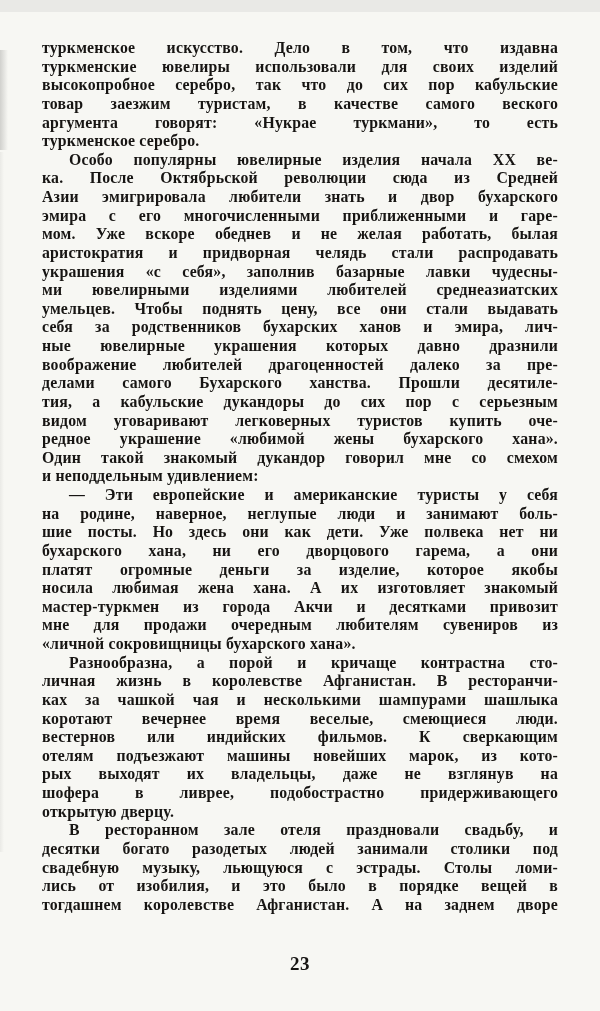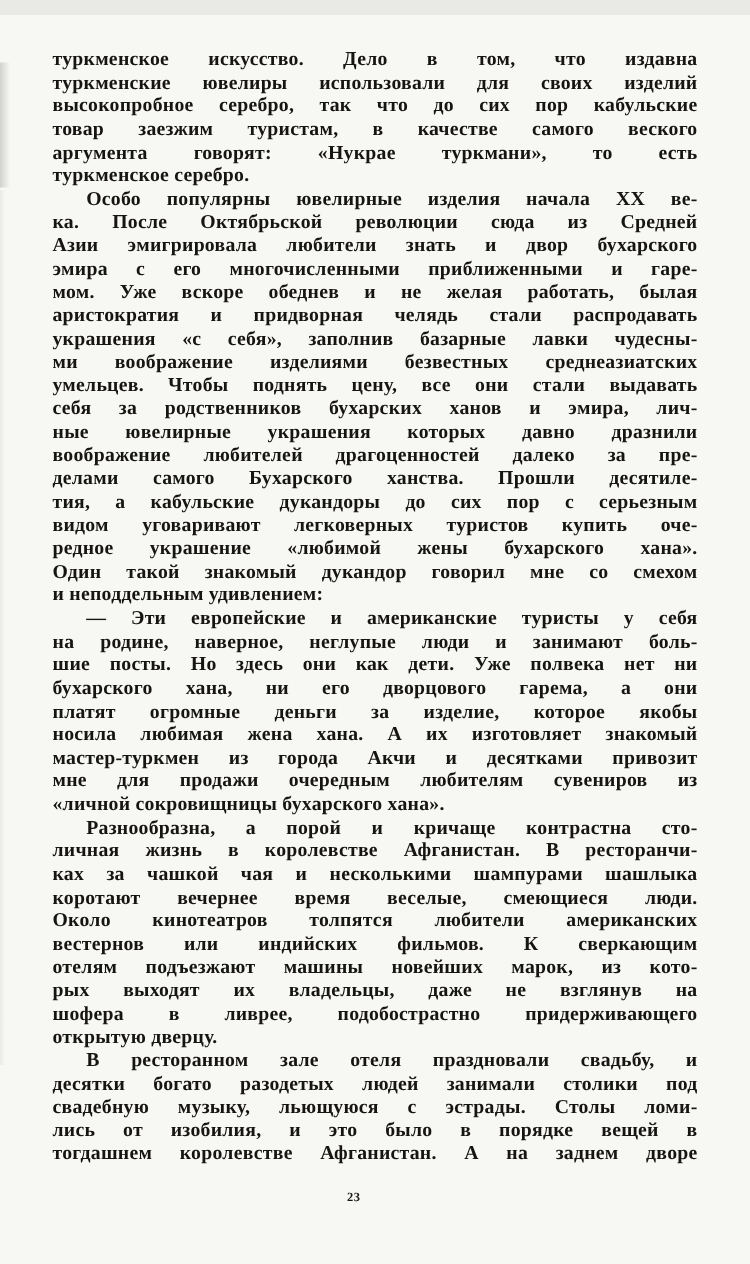--- a/index.html
+++ b/index.html
@@ -52,24 +52,24 @@
   }
   .line.last {
     text-align-last: left;
   }
   .line.indent {
     text-indent: 27px;
   }
   .page-number {
     position: absolute;
     top: 941px;
-    left: 25px;
+    left: 42px;
     width: 516px;
     text-align: center;
-    font-size: 10px;
+    font-size: 19px;
     letter-spacing: 0.5px;
   }
 </style>
 </head>
 <body>
 
 <div class="page">
   <div class="smudge"></div>
   <div class="smudge2"></div>
   <div class="text-block">
@@ -79,21 +79,21 @@
       <div class="line">товар заезжим туристам, в качестве самого веского</div>
       <div class="line">аргумента говорят: «Нукрае туркмани», то есть</div>
       <div class="line last">туркменское серебро.</div>
       <div class="line indent">Особо популярны ювелирные изделия начала XX ве-</div>
       <div class="line">ка. После Октябрьской революции сюда из Средней</div>
       <div class="line">Азии эмигрировала любители знать и двор бухарского</div>
       <div class="line">эмира с его многочисленными приближенными и гаре-</div>
       <div class="line">мом. Уже вскоре обеднев и не желая работать, былая</div>
       <div class="line">аристократия и придворная челядь стали распродавать</div>
       <div class="line">украшения «с себя», заполнив базарные лавки чудесны-</div>
-      <div class="line">ми воображение изделиями безвестных среднеазиатских</div>
+      <div class="line">ми ювелирными изделиями любителей среднеазиатских</div>
       <div class="line">умельцев. Чтобы поднять цену, все они стали выдавать</div>
       <div class="line">себя за родственников бухарских ханов и эмира, лич-</div>
       <div class="line">ные ювелирные украшения которых давно дразнили</div>
       <div class="line">воображение любителей драгоценностей далеко за пре-</div>
       <div class="line">делами самого Бухарского ханства. Прошли десятиле-</div>
       <div class="line">тия, а кабульские дукандоры до сих пор с серьезным</div>
       <div class="line">видом уговаривают легковерных туристов купить оче-</div>
       <div class="line">редное украшение «любимой жены бухарского хана».</div>
       <div class="line">Один такой знакомый дукандор говорил мне со смехом</div>
       <div class="line last">и неподдельным удивлением:</div>
@@ -103,21 +103,20 @@
       <div class="line">бухарского хана, ни его дворцового гарема, а они</div>
       <div class="line">платят огромные деньги за изделие, которое якобы</div>
       <div class="line">носила любимая жена хана. А их изготовляет знакомый</div>
       <div class="line">мастер-туркмен из города Акчи и десятками привозит</div>
       <div class="line">мне для продажи очередным любителям сувениров из</div>
       <div class="line last">«личной сокровищницы бухарского хана».</div>
       <div class="line indent">Разнообразна, а порой и кричаще контрастна сто-</div>
       <div class="line">личная жизнь в королевстве Афганистан. В ресторанчи-</div>
       <div class="line">ках за чашкой чая и несколькими шампурами шашлыка</div>
       <div class="line">коротают вечернее время веселые, смеющиеся люди.</div>
-      <div class="line">Около кинотеатров толпятся любители американских</div>
       <div class="line">вестернов или индийских фильмов. К сверкающим</div>
       <div class="line">отелям подъезжают машины новейших марок, из кото-</div>
       <div class="line">рых выходят их владельцы, даже не взглянув на</div>
       <div class="line">шофера в ливрее, подобострастно придерживающего</div>
       <div class="line last">открытую дверцу.</div>
       <div class="line indent">В ресторанном зале отеля праздновали свадьбу, и</div>
       <div class="line">десятки богато разодетых людей занимали столики под</div>
       <div class="line">свадебную музыку, льющуюся с эстрады. Столы ломи-</div>
       <div class="line">лись от изобилия, и это было в порядке вещей в</div>
       <div class="line">тогдашнем королевстве Афганистан. А на заднем дворе</div>

